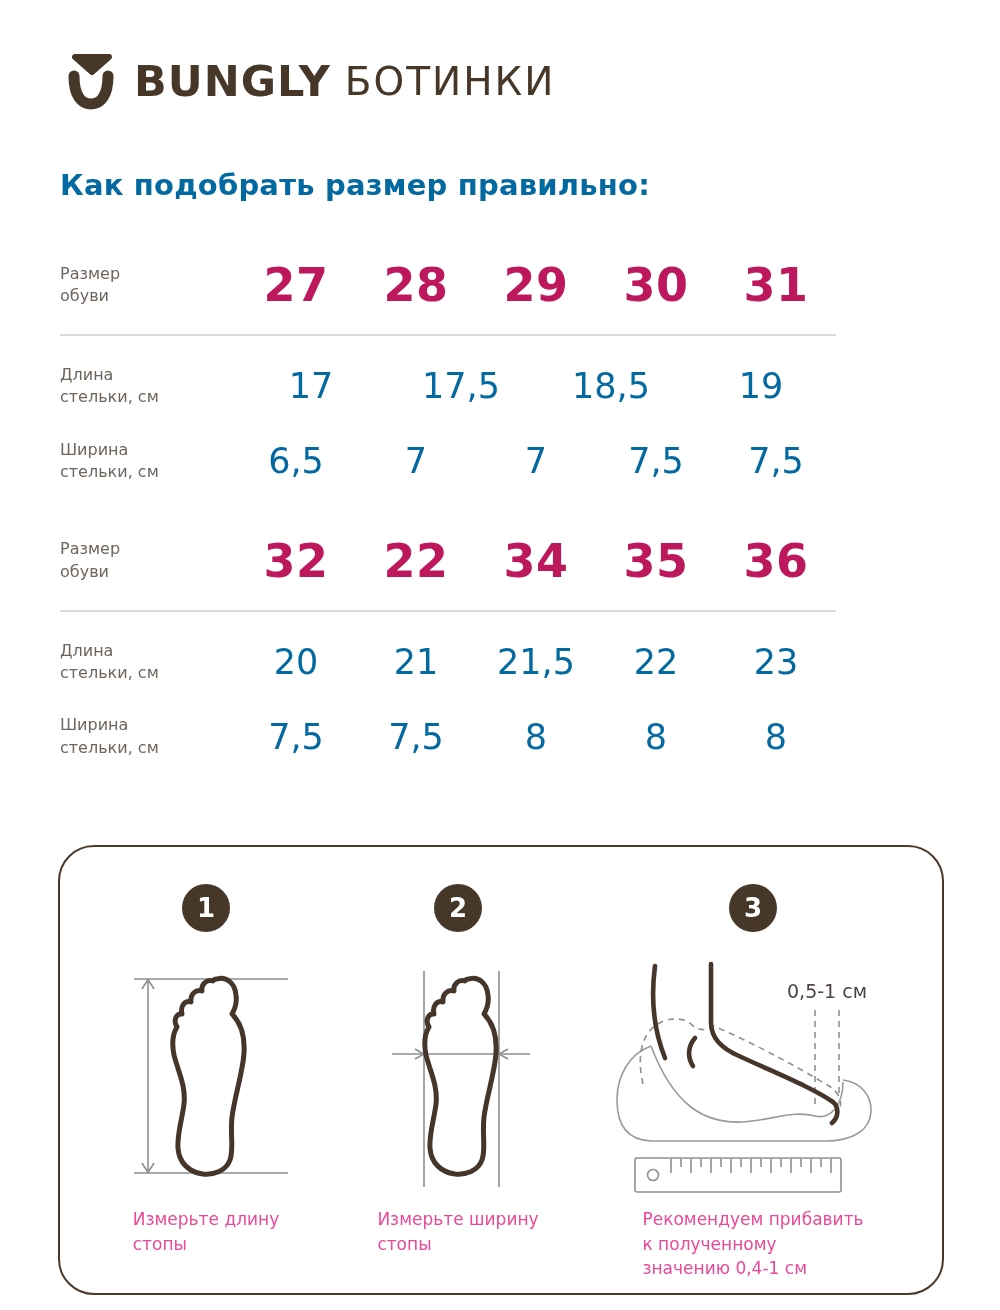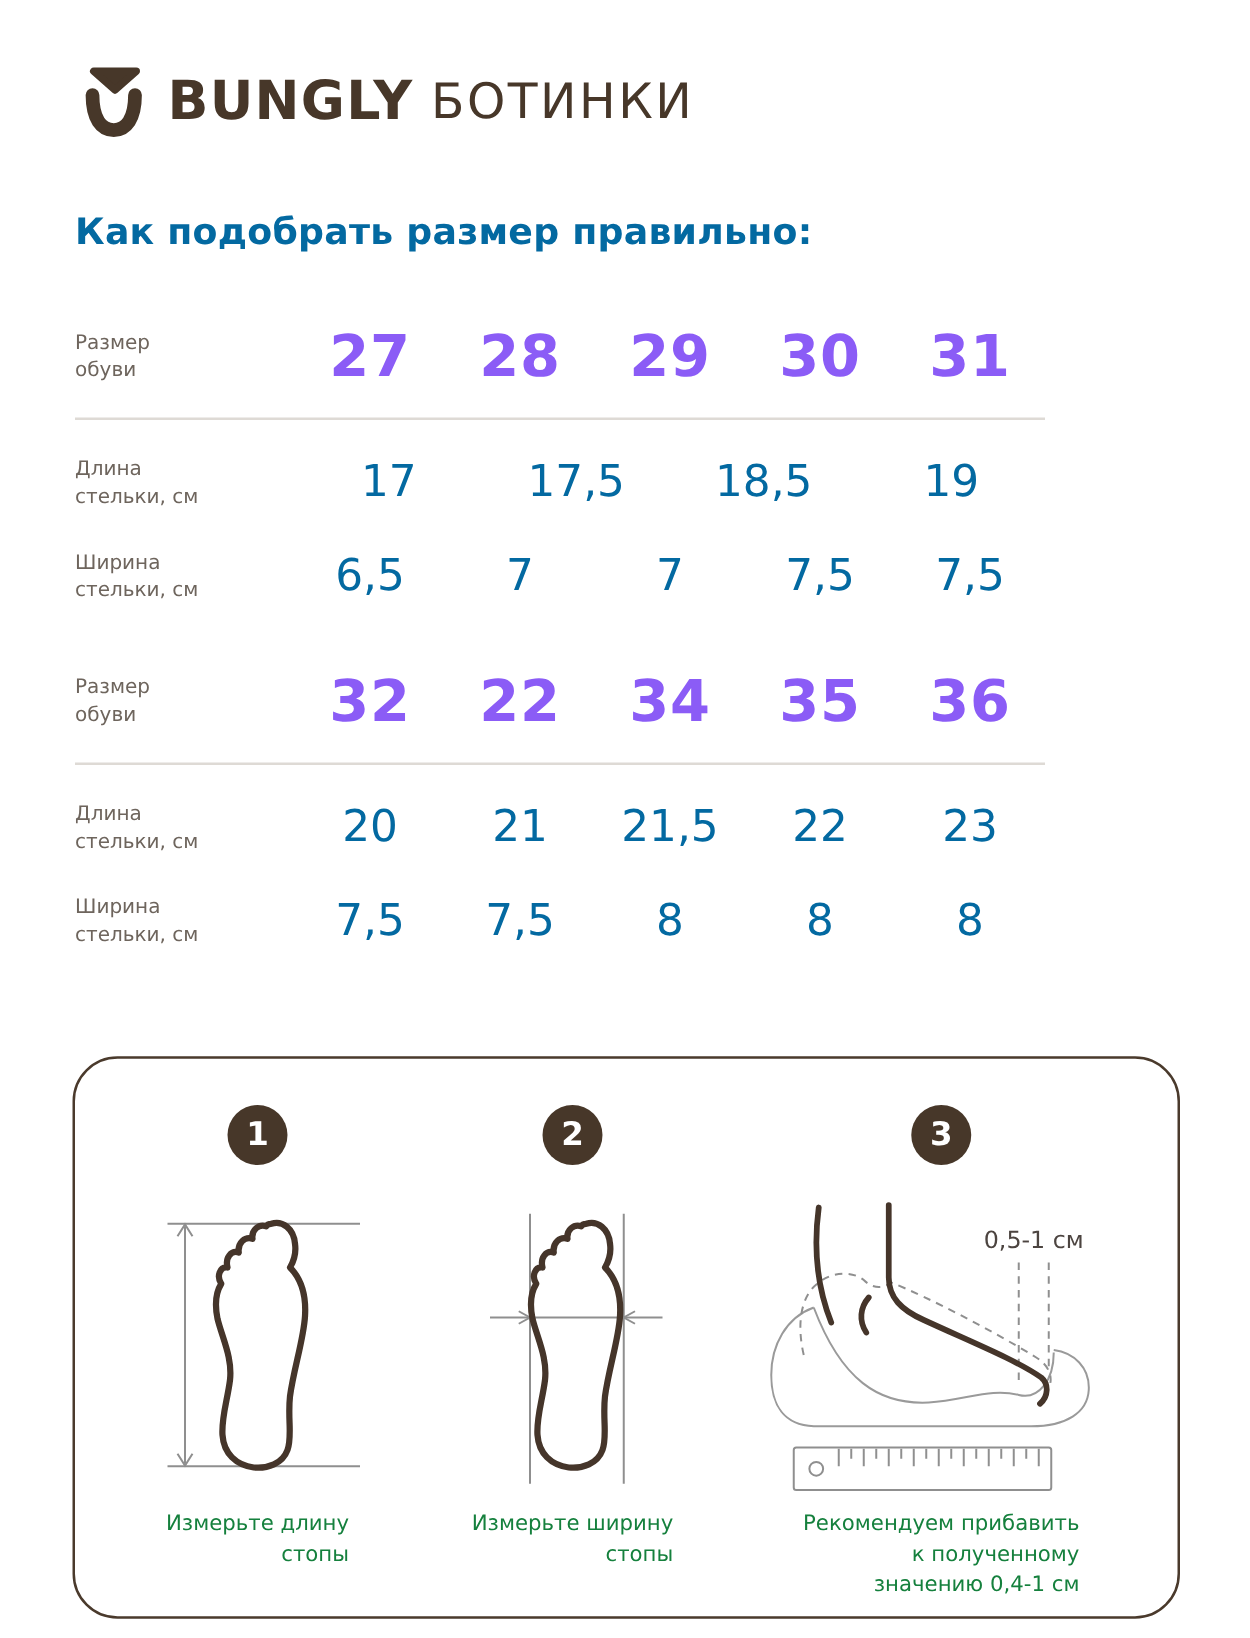--- a/index.html
+++ b/index.html
@@ -22,43 +22,43 @@
 
   
   .size-table { margin-top:40px; }
   .trow { display:flex; align-items:center; }
   .tlabel { width:104px; margin-right:72px; font-size:16px; line-height:1.4; color:#6e655d; }
   .tvals { flex:1; display:flex; }
   .tval { flex:1; text-align:center; }
   .row-size   { padding:16px 0 22px; }
   .row-length { padding:28px 0 14px; }
   .row-width  { padding:16px 0 34px; }
-  .size-num { font-size:46px; font-weight:800; color:#8b5cf6; letter-spacing:.5px; }
+  .size-num { font-size:46px; font-weight:800; color:#be185d; letter-spacing:.5px; }
   .val-num  { font-size:35px; font-weight:500; color:#0369a1; }
   .tdivider { border:none; border-top:2px solid #dedad5; height:0; }
 
   
   .instructions-box {
     margin-top:52px; margin-left:-2px;
     width:886px; height:450px;
     border:2px solid #4a3a2c; border-radius:36px;
     padding-top:37px;
   }
   .steps { display:grid; grid-template-columns:292px 212px 1fr; }
   .step { display:flex; flex-direction:column; align-items:center; }
   .step-badge {
     width:48px; height:48px; border-radius:50%;
     background:#473729; color:#ffffff;
     font-size:26px; font-weight:800;
     display:flex; align-items:center; justify-content:center;
   }
   .step-figure { margin-top:22px; height:245px; display:flex; align-items:flex-end; justify-content:center; }
   .step-caption {
-    margin-top:8px; font-size:17px; line-height:1.45; text-align:right;
-    color:#15803d; white-space:pre-line; max-width:250px;
+    margin-top:8px; font-size:17px; line-height:1.45; text-align:left;
+    color:#ec4899; white-space:pre-line; max-width:250px;
   }
   svg .annot { font-family:"DejaVu Sans","Liberation Sans",sans-serif; font-size:19px; fill:#4c4440; }
 </style>
 </head>
 <body>
 
 <div class="page">
 
   <header class="brand-header">
     <svg class="logo-icon" viewBox="0 0 62 62" aria-hidden="true">

